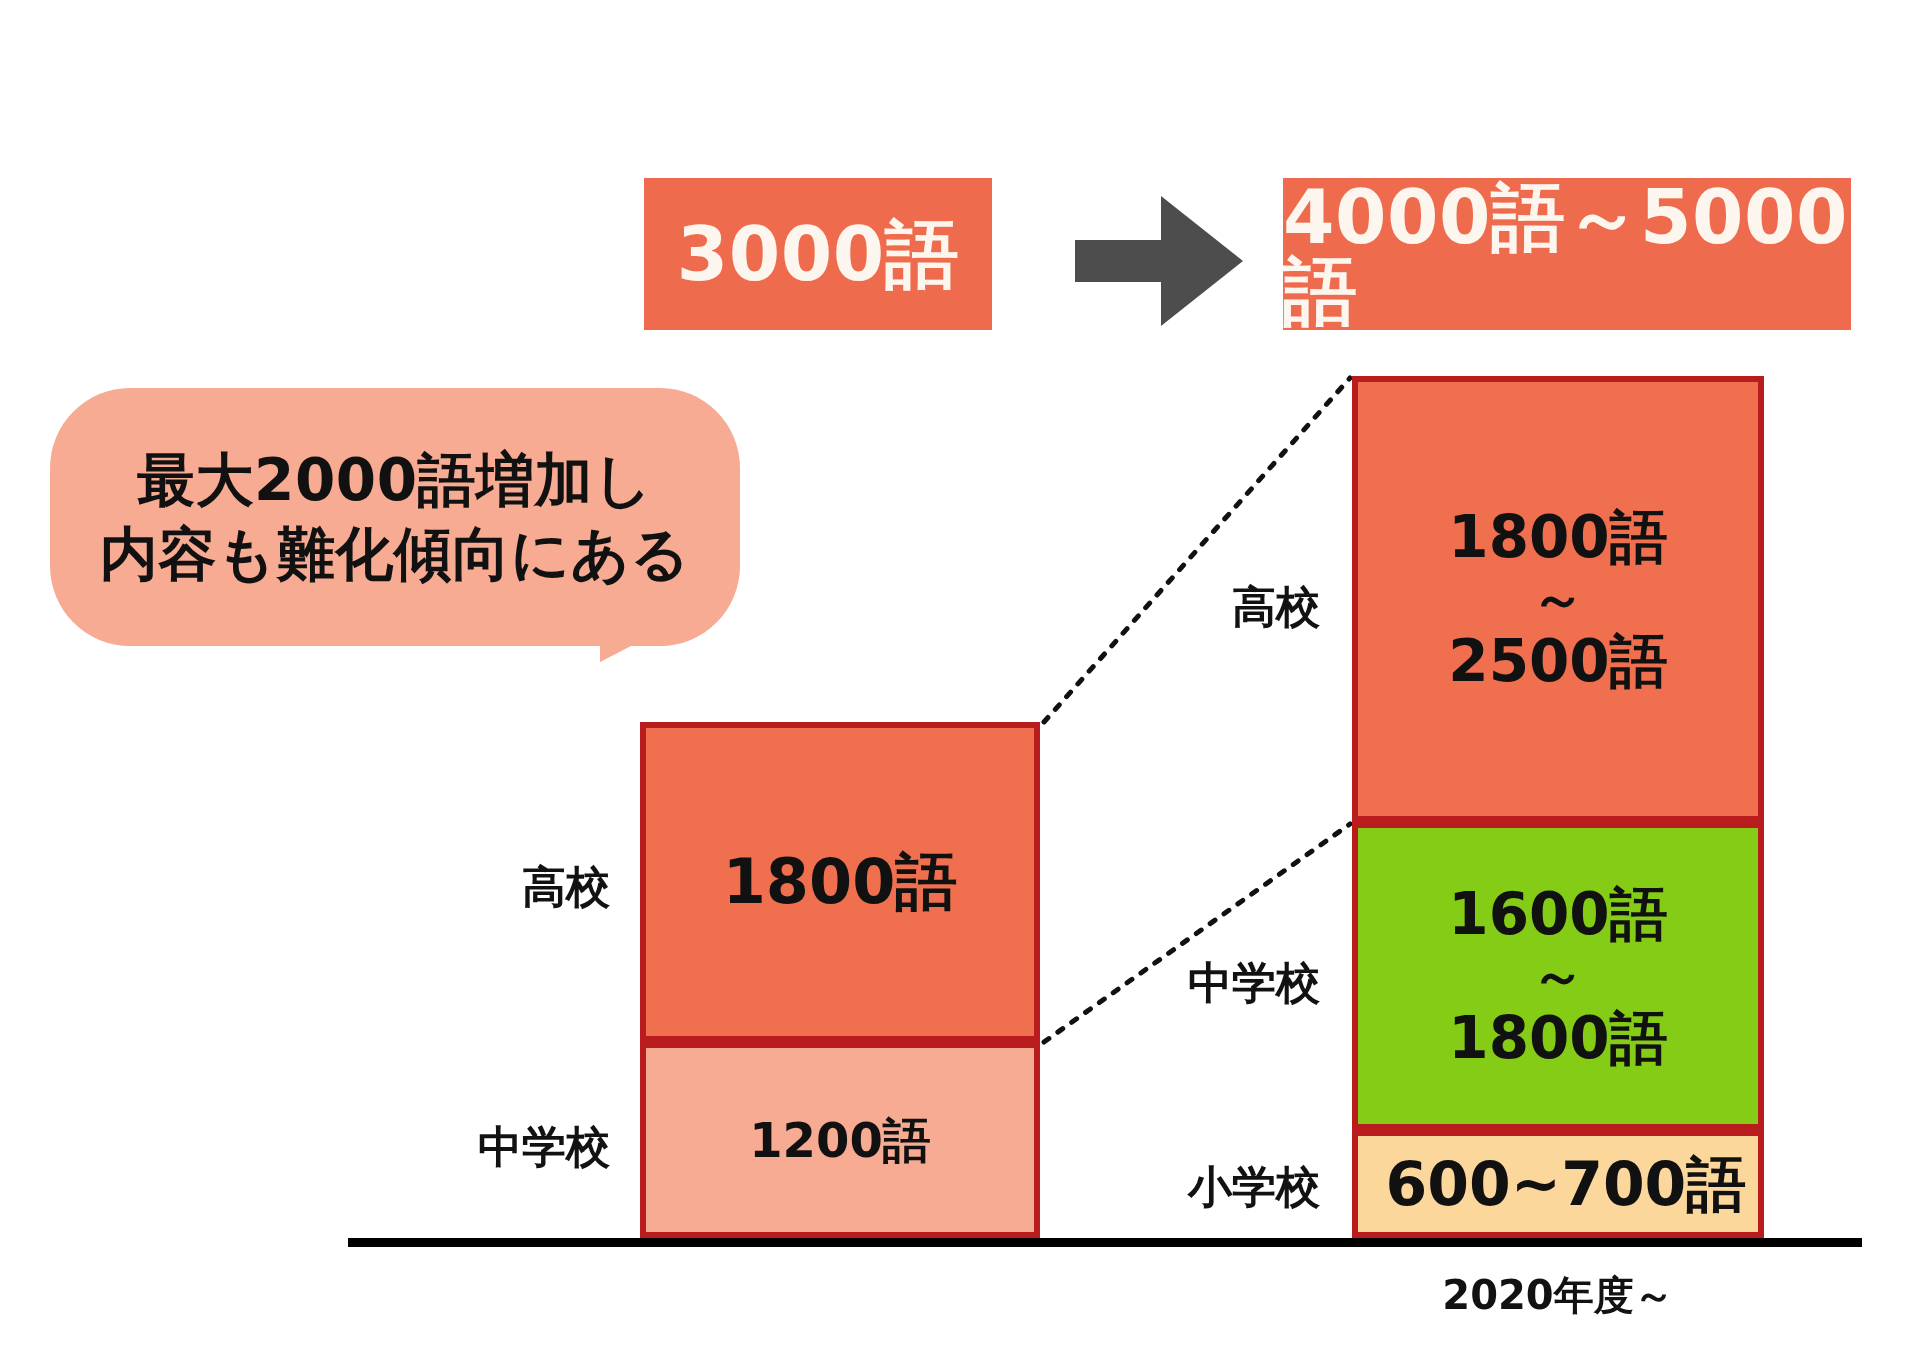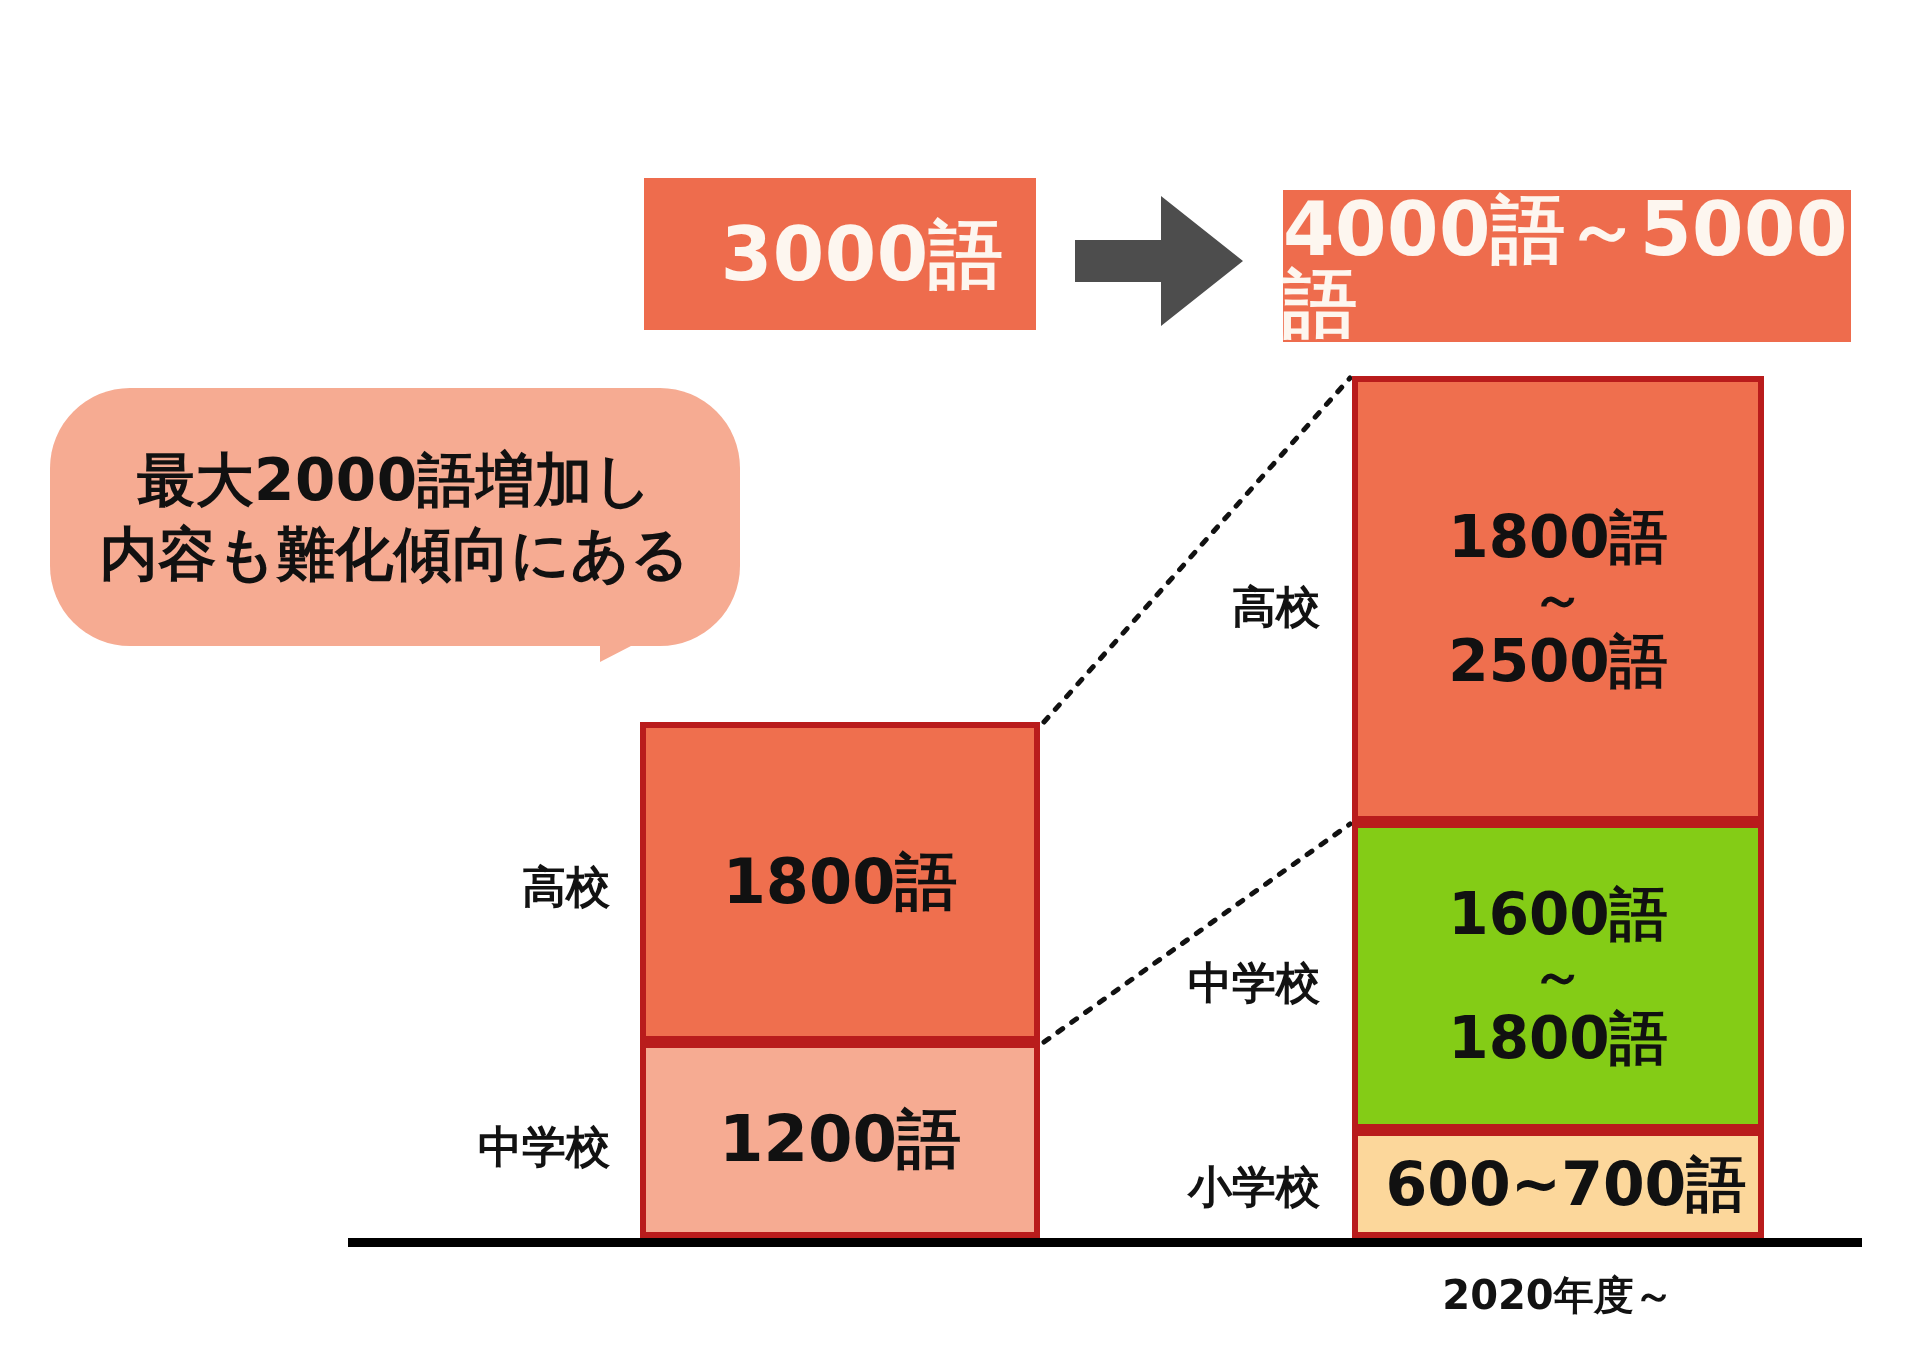--- a/index.html
+++ b/index.html
@@ -30,29 +30,27 @@
     font-weight: 700;
     letter-spacing: 0.5px;
     line-height: 1;
   }
   #banner-before {
     left: 644px;
     top: 178px;
     width: 348px;
     height: 152px;
     font-size: 74px;
-    padding-left: 44px;
   }
   #banner-after {
     left: 1283px;
     top: 178px;
     width: 568px;
     height: 152px;
     font-size: 74px;
-    margin-top: 12px;
   }
 
   
   #arrow-right-icon {
     position: absolute;
     left: 1075px;
     top: 196px;
     width: 168px;
     height: 130px;
   }
@@ -116,21 +114,21 @@
 
   
   #left-bar-high {
     left: 640px; top: 722px; width: 400px; height: 320px;
     background: #ef6f4e;
     font-size: 62px;
   }
   #left-bar-junior {
     left: 640px; top: 1042px; width: 400px; height: 196px;
     background: #f6ab92;
-    font-size: 64px;
+    font-size: 48px;
   }
 
   
   #right-bar-high {
     left: 1352px; top: 376px; width: 412px; height: 446px;
     background: #ef6f4e;
     font-size: 58px;
   }
   #right-bar-junior {
     left: 1352px; top: 822px; width: 412px; height: 308px;

